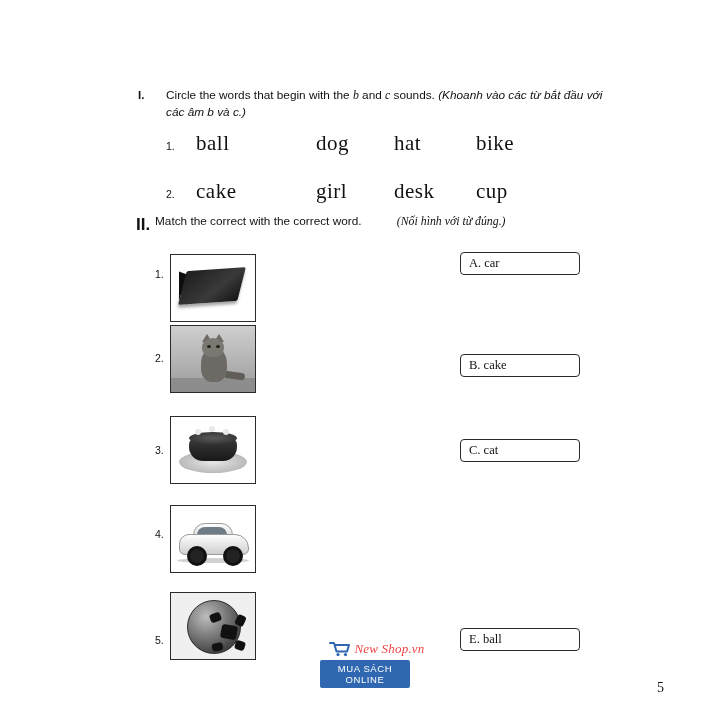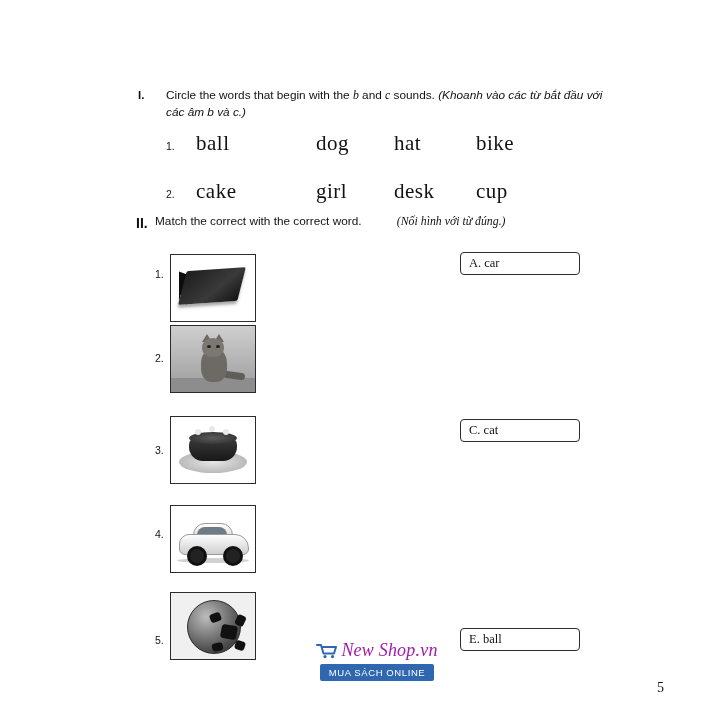--- a/index.html
+++ b/index.html
@@ -91,21 +91,21 @@
   .w-b { flex: 0 0 78px; margin-left: 24px; }
   .w-c { flex: 0 0 82px; }
   .w-d { flex: 0 0 80px; }
 
   
   .ex2-num {
     position: absolute;
     left: 136px;
     top: 215px;
     font-family: "Liberation Sans", sans-serif;
-    font-size: 14px;
+    font-size: 17px;
     font-weight: bold;
   }
   .ex2-text {
     position: absolute;
     left: 155px;
     top: 214px;
     width: 470px;
     font-family: "Liberation Sans", sans-serif;
     font-size: 11.8px;
   }
@@ -155,21 +155,21 @@
 
   
   .m1 { top: 254px; }  .m1n { top: 268px; }
   .m2 { top: 325px; }  .m2n { top: 352px; }
   .m3 { top: 416px; }  .m3n { top: 444px; }
   .m4 { top: 505px; }  .m4n { top: 528px; }
   .m5 { top: 592px; }  .m5n { top: 634px; }
 
   .a1 { top: 252px; }
   .a2 { top: 354px; }
-  .a3 { top: 419px; }
+  .a3 { top: 439px; }
   .a4 { top: 527px; }
   .a5 { top: 628px; }
 
   
   
   .book-cover {
     position: absolute;
     left: 12px;
     top: 14px;
     width: 58px;
@@ -315,34 +315,34 @@
     gap: 4px;
   }
   .wm-icon {
     width: 21px;
     height: 17px;
     position: relative;
   }
   .wm-text {
     font-family: "Liberation Serif", serif;
     font-style: italic;
-    font-size: 18px;
-    color: #a21caf;
+    font-size: 13px;
+    color: #ef4444;
     letter-spacing: 0.2px;
   }
   .wm-bar {
     margin-top: 3px;
     background: #2f68b0;
     color: #ffffff;
     font-family: "Liberation Sans", sans-serif;
     font-size: 9.5px;
     letter-spacing: 0.6px;
     padding: 3px 0 3px 0;
     border-radius: 2px;
-    width: 114px;
+    width: 90px;
     margin-left: 13px;
   }
 
   
   .page-number {
     position: absolute;
     right: 56px;
     bottom: 24px;
     font-family: "Liberation Serif", serif;
     font-size: 14px;
@@ -438,20 +438,21 @@
         <div class="ball-patch p1"></div>
         <div class="ball-patch p2"></div>
         <div class="ball-patch p3"></div>
         <div class="ball-patch p4"></div>
         <div class="ball-patch p5"></div>
       </div>
     </div>
   </div>
 
   <div class="answer-box a1">A. car</div>
+  <div class="answer-box a2">B. cake</div>
   <div class="answer-box a3">C. cat</div>
   <div class="answer-box a5">E. ball</div>
 
   <div class="watermark">
     <div class="wm-logo">
       <span class="wm-icon">
         <svg width="21" height="17" viewBox="0 0 21 17" xmlns="http://www.w3.org/2000/svg">
           <path d="M1 3 L5 3 L7.5 11.5 L18 11.5 L20 5 L6 5" fill="none" stroke="#2f68b0" stroke-width="2" stroke-linejoin="round" stroke-linecap="round"></path>
           <circle cx="9" cy="14.6" r="1.6" fill="#2f68b0"></circle>
           <circle cx="16.5" cy="14.6" r="1.6" fill="#2f68b0"></circle>

